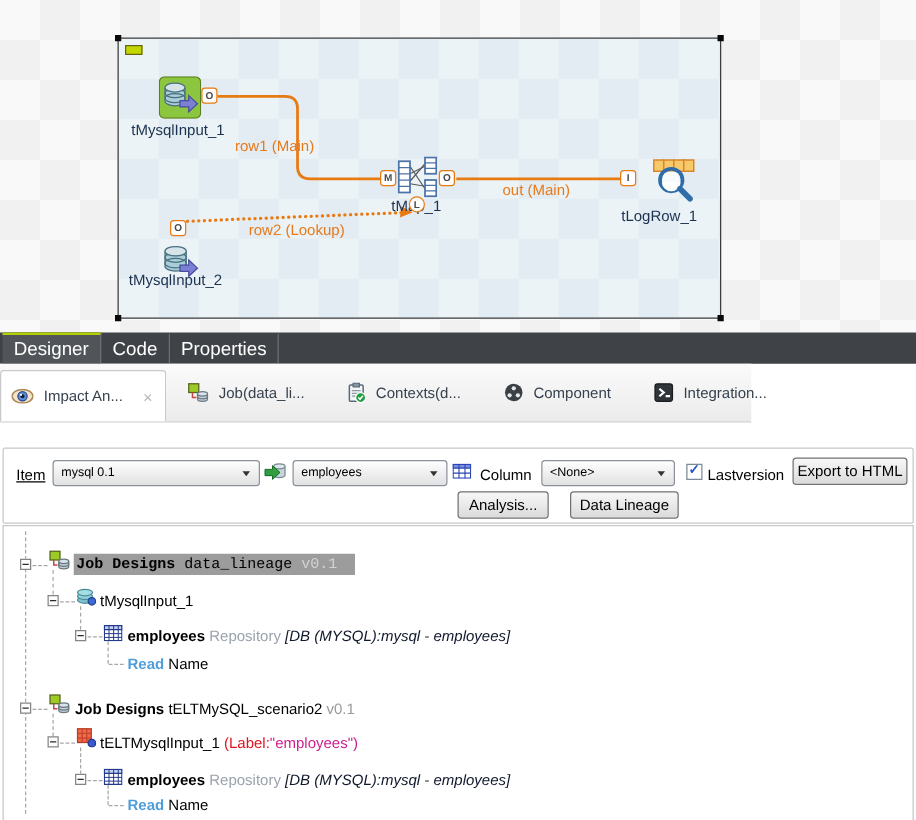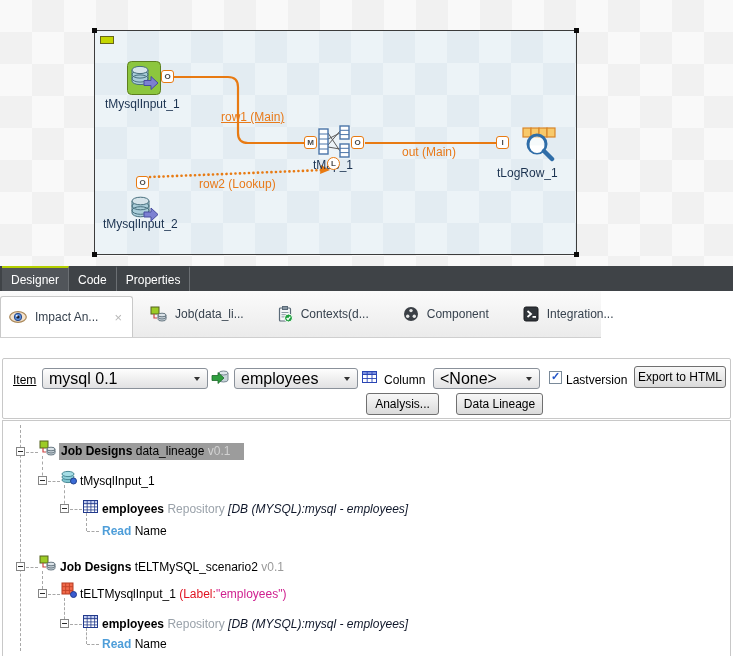--- a/index.html
+++ b/index.html
@@ -24,21 +24,21 @@
   .conn-label{position:absolute;font-size:12px;color:#e87a1a;white-space:nowrap;}
   .badge{position:absolute;width:13px;height:13px;background:#fff;
     border:1.5px solid #e87a12;border-radius:3px;box-sizing:border-box;
     font-size:8px;font-weight:bold;color:#4a4a4a;
     display:flex;align-items:center;justify-content:center;line-height:1;}
   .badge.round{border-radius:50%;z-index:3;}
 
   
   .editor-bar{position:absolute;left:0;top:266px;width:733px;height:25px;
     background:#3f4347;display:flex;align-items:stretch;padding-left:2px;box-sizing:border-box;}
-  .etab{display:flex;align-items:center;padding:0 9px;color:#fff;font-size:12px;
+  .etab{display:flex;align-items:center;padding:0 9px;color:#fff;font-size:15px;
     border-right:1px solid #6b6f73;border-top:2px solid transparent;box-sizing:border-box;}
   .etab.active{background:#51555a;border-top:2px solid #b4cf00;}
 
   
   .view-strip{position:absolute;left:0;top:291px;width:601px;height:47px;
     background:linear-gradient(#fbfbfb,#ebebeb);border-bottom:1px solid #cfcfcf;
     display:flex;align-items:stretch;box-sizing:border-box;}
   .vtab{display:flex;align-items:center;gap:8px;padding:0 17px;font-size:12px;
     color:#37424e;white-space:nowrap;}
   .vtab.active{background:#fff;border:1px solid #c9c9c9;border-bottom:none;
@@ -46,21 +46,21 @@
     margin-top:5px;padding:0 10px 0 8px;}
   .vtab .close{color:#b8b8b8;font-size:13px;margin-left:8px;}
 
   
   .toolbar-box{position:absolute;left:2px;top:358px;width:729px;height:61px;
     border:1px solid #c8c8c8;border-radius:2px;background:#fff;box-sizing:border-box;}
   .tlabel{position:absolute;font-size:12px;color:#000;white-space:nowrap;}
   .dd{position:absolute;height:21px;border:1px solid #8a919a;border-radius:3px;
     background:linear-gradient(#fefefe,#f1f1f1 45%,#e1e1e3);box-sizing:border-box;
     display:flex;align-items:center;}
-  .dd-text{font-size:16px;color:#000;padding-left:6px;flex:1;white-space:nowrap;overflow:hidden;}
+  .dd-text{font-size:10px;color:#000;padding-left:6px;flex:1;white-space:nowrap;overflow:hidden;}
   .dd-arrow{width:0;height:0;border-left:3.5px solid transparent;
     border-right:3.5px solid transparent;border-top:4.5px solid #333;margin-right:7px;}
   .btn{position:absolute;height:22px;border:1px solid #707070;border-radius:3px;
     background:linear-gradient(#f7f7f7,#ebebeb 45%,#dadada);box-sizing:border-box;
     font-size:12px;color:#000;display:flex;align-items:center;justify-content:center;
     white-space:nowrap;}
   .checkbox{position:absolute;width:13px;height:13px;background:#fff;
     border:1px solid #7a8a99;box-sizing:border-box;display:flex;align-items:center;
     justify-content:center;}
   .checkbox .check{color:#2456c8;font-size:11px;font-weight:bold;line-height:1;
@@ -71,21 +71,21 @@
   .tree-box{position:absolute;left:2px;top:420px;width:729px;height:236px;
     border:1px solid #c8c8c8;border-bottom:none;background:#fff;box-sizing:border-box;}
   .vdash{position:absolute;width:0;border-left:1px dashed #a8a8a8;}
   .hdash{position:absolute;height:0;border-top:1px dashed #a8a8a8;}
   .exp{position:absolute;width:9px;height:9px;background:#fdfdfd;border:1px solid #858585;
     box-sizing:border-box;display:flex;align-items:center;justify-content:center;z-index:2;}
   .exp::after{content:"";width:5px;height:1px;background:#2a2a2a;}
   .ticon-tree{position:absolute;z-index:2;}
   .trow-label{position:absolute;font-size:12px;color:#000;white-space:nowrap;height:16px;
     display:flex;align-items:center;}
-  .hl{background:#9c9c9c;padding:1px 14px 2px 2px;}
+  .hl{background:#9c9c9c;padding:1px 14px 2px 2px;font-family:Liberation Mono, monospace;}
   .ver{color:#9a9a9a;} .hl .ver{color:#d2d2d2;}
   .gray{color:#9aa2aa;} .magenta{color:#0f172a;font-style:italic;}
   .red{color:#e01220;} .pink{color:#cf1f8f;}
   .readb{color:#4f9ed9;font-weight:bold;}
   b{font-weight:bold;}
 </style>
 </head>
 <body>
 
 <div class="screen">
@@ -160,21 +160,21 @@
     </div>
     <div class="comp-label" style="left:103px;top:217px;">tMysqlInput_2</div>
 
     <div class="badge" style="left:161px;top:70px;">O</div>
     <div class="badge" style="left:304px;top:136px;">M</div>
     <div class="badge" style="left:351px;top:136px;">O</div>
     <div class="badge round" style="left:327px;top:157px;">L</div>
     <div class="badge" style="left:496px;top:136px;">I</div>
     <div class="badge" style="left:136px;top:176px;">O</div>
 
-    <div class="conn-label" style="left:221px;top:110px;text-decoration:underline;">row1 (Main)</div>
+    <div class="conn-label" style="left:188px;top:110px;">row1 (Main)</div>
     <div class="conn-label" style="left:402px;top:145px;">out (Main)</div>
     <div class="conn-label" style="left:199px;top:177px;">row2 (Lookup)</div>
   </div>
 
   <div class="editor-bar">
     <div class="etab active">
       <span>Designer</span>
     </div>
     <div class="etab">
       <span>Code</span>

